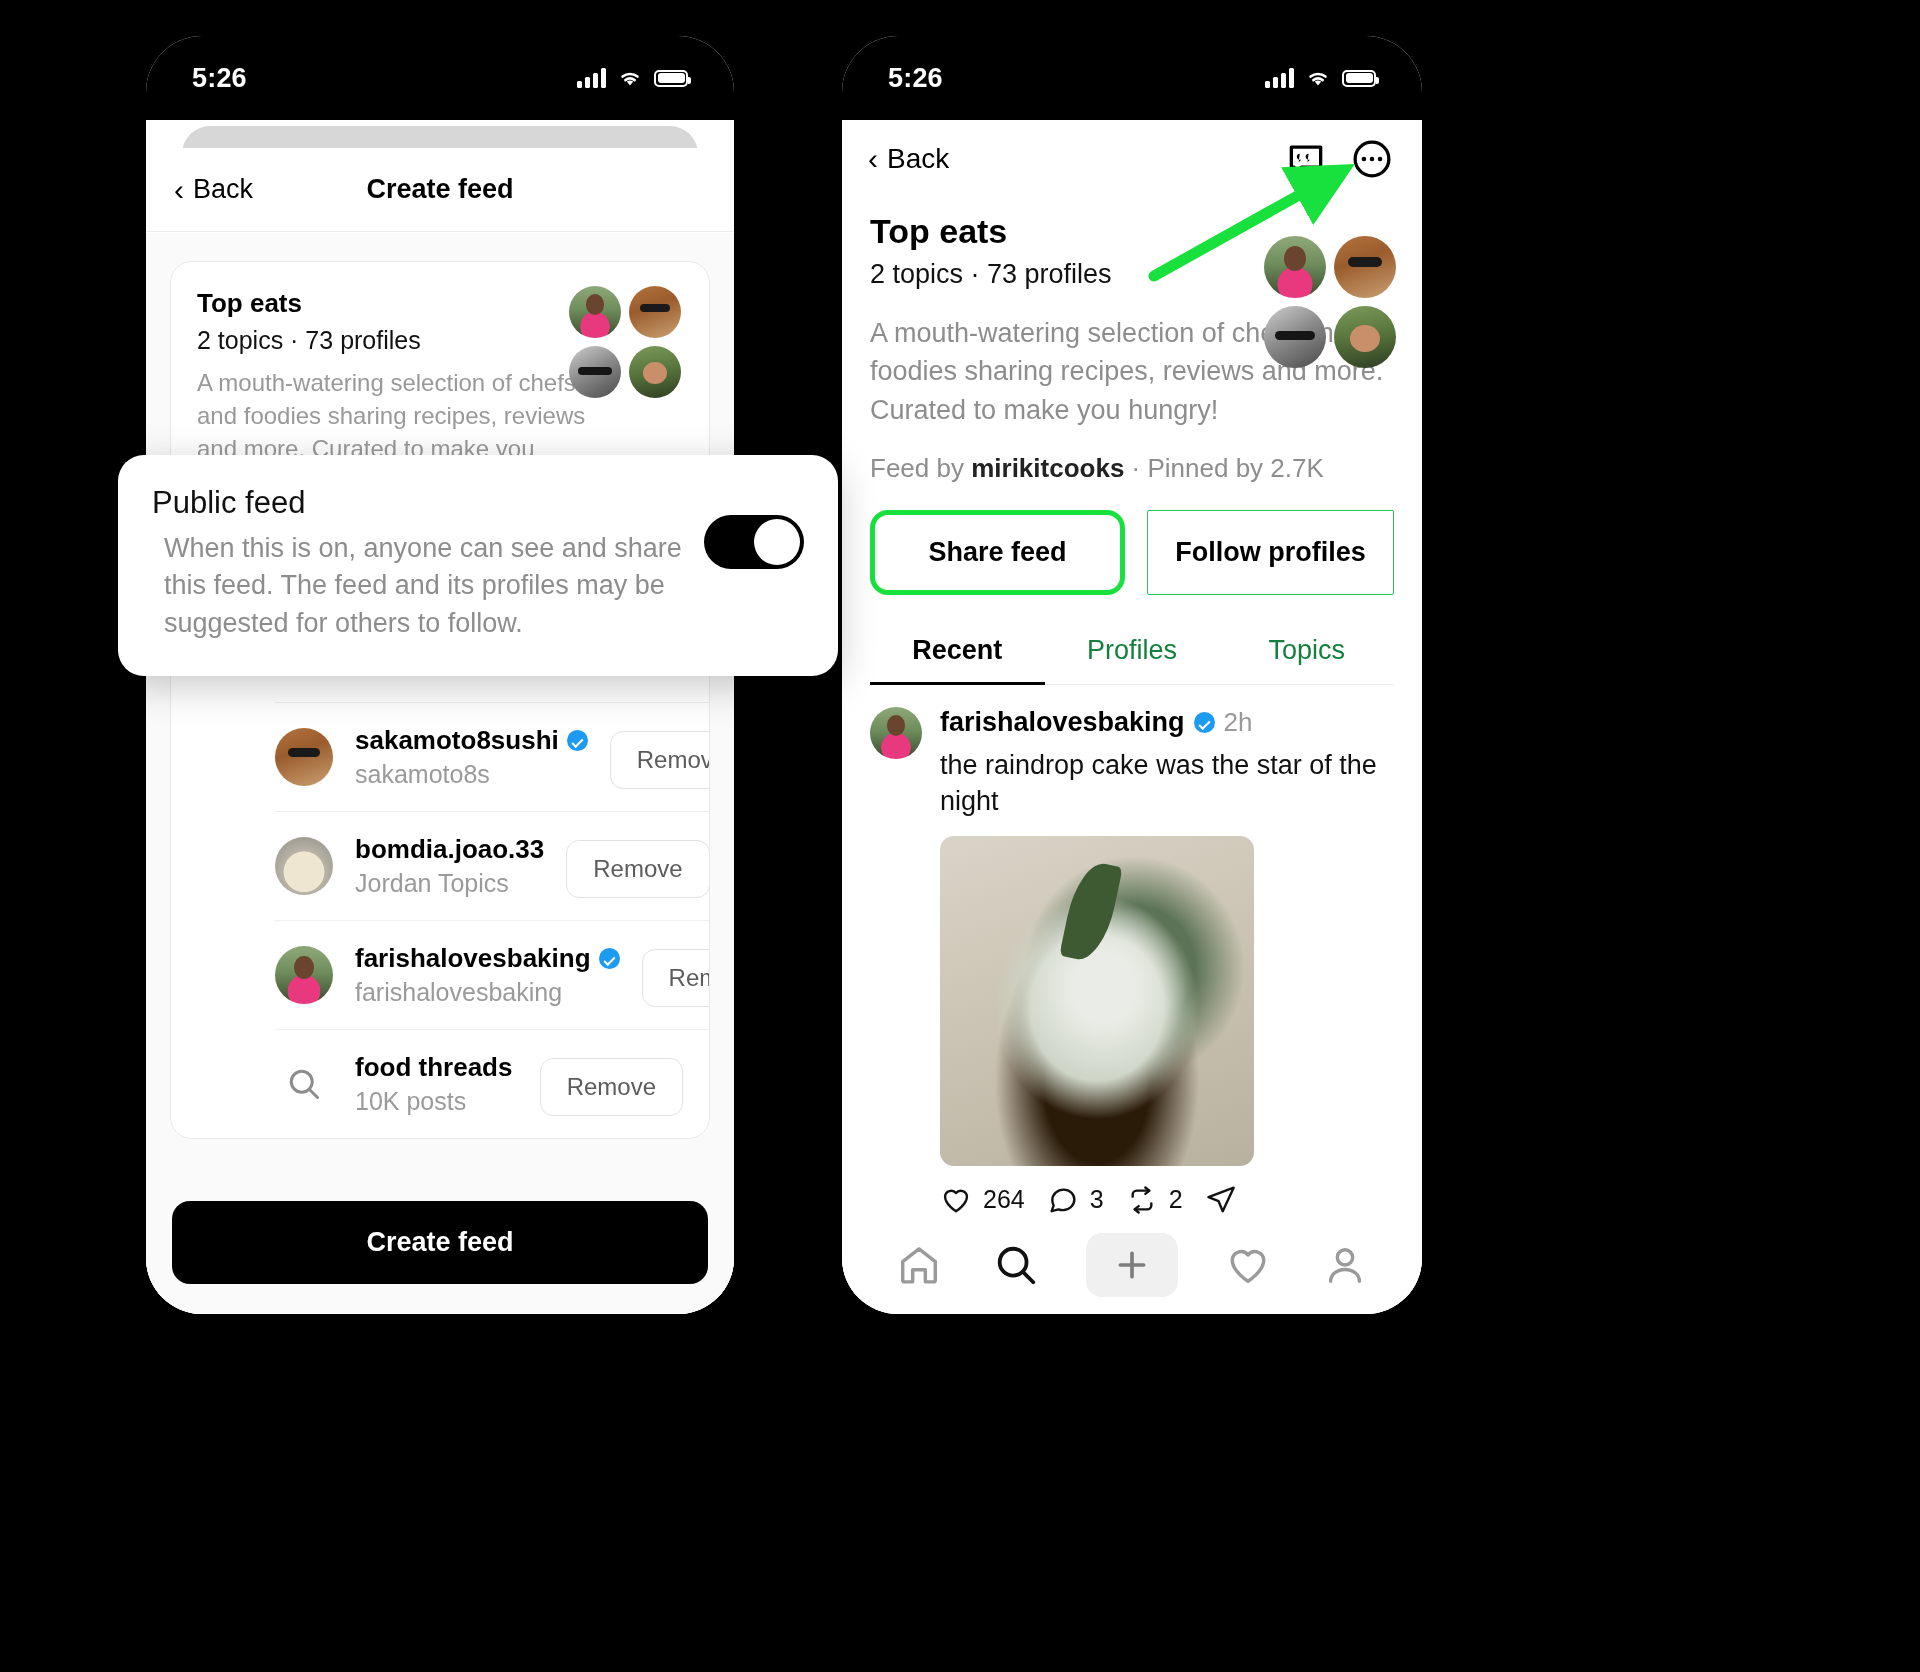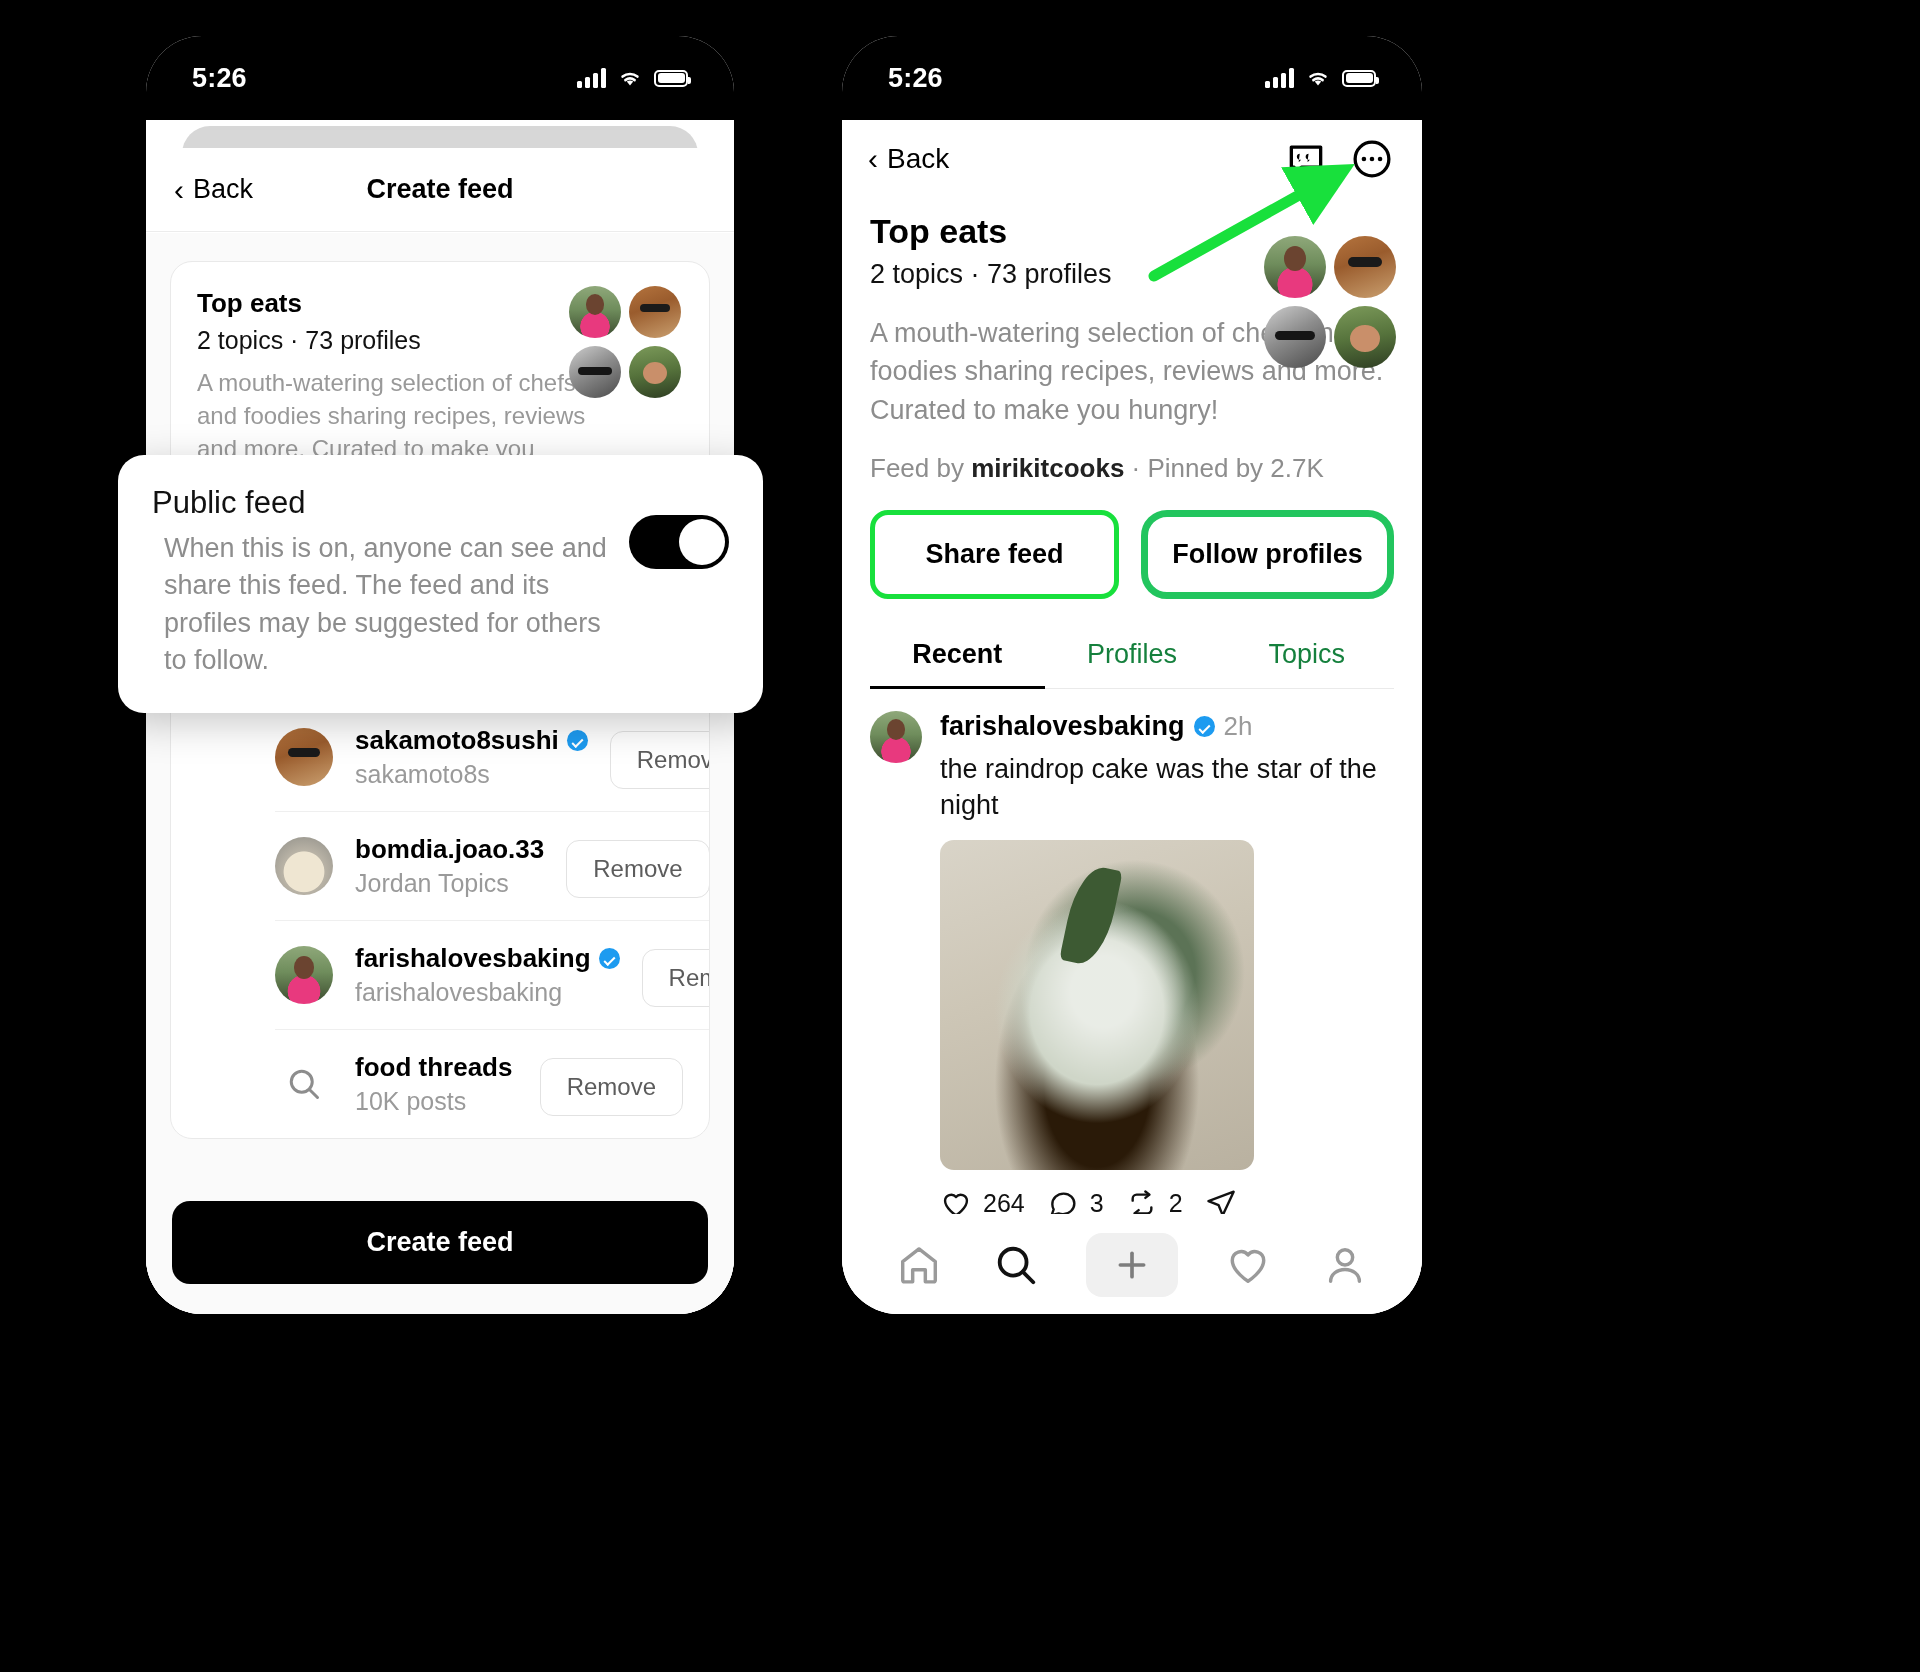--- a/index.html
+++ b/index.html
@@ -96,21 +96,21 @@
   .av-sakamoto::after { content:""; position:absolute; left:22%; top:34%; width:56%; height:16%; border-radius:8px; background:#1a1a1a; }
   .av-sunglasses { background: linear-gradient(150deg,#cfcfcf 0%,#8d8d8d 45%,#4a4a4a 100%); }
   .av-sunglasses::after { content:""; position:absolute; left:18%; top:40%; width:64%; height:15%; border-radius:7px; background:#151515; }
   .av-greenselfie { background: linear-gradient(170deg,#7c9a5a 0%,#56733c 50%,#2e3d22 100%); }
   .av-greenselfie::after { content:""; position:absolute; left:26%; top:30%; width:48%; height:44%; border-radius:50%; background:#c98f6a; }
   .av-bao { background: radial-gradient(circle at 50% 60%, #efe6d2 0 44%, #b9b3a6 46%, #8d8c86 100%); }
   .av-salad { background: radial-gradient(circle at 40% 40%, #9cc35e 0 32%, #4e7b2e 34%, #d7cfc0 100%); }
 
   
   .public-popup {
-    position: absolute; left: 118px; top: 455px; width: 645px;
+    position: absolute; left: 118px; top: 455px; width: 720px;
     background: #fff; border-radius: 26px;
     padding: 30px 34px 34px 34px;
     box-shadow: 0 10px 40px rgba(0,0,0,.22);
     display: flex; align-items: flex-start; gap: 20px;
     z-index: 40;
   }
   .public-popup .pp-text { flex: 1; }
   .public-popup h4 { font-size: 31px; font-weight: 400; color: #111; margin-bottom: 9px; }
   .public-popup p { font-size: 27px; color: #8d8d8d; line-height: 1.38; margin-left: 12px; }
   .toggle {
@@ -172,21 +172,21 @@
   .rhead .rby b { color: #222; font-weight: 700; }
   .rcluster { position: absolute; right: 20px; top: 38px; width: 140px; height: 136px; }
   .rcluster .av { position: absolute; width: 62px; height: 62px; border-radius: 50%; overflow: hidden; }
   .rcluster .av:nth-child(1){ left: 2px;  top: 0; }
   .rcluster .av:nth-child(2){ left: 72px; top: 0; }
   .rcluster .av:nth-child(3){ left: 2px;  top: 70px; }
   .rcluster .av:nth-child(4){ left: 72px; top: 70px; }
 
   .rbtns { display: flex; gap: 22px; padding: 26px 28px 0 28px; }
   .rbtn {
-    flex: 1; border: 7px solid #22c55e; border-radius: 26px; background: #fff;
+    flex: 1; border: 1px solid #22c55e; border-radius: 2px; background: #fff;
     padding: 22px 0; font-size: 27px; font-weight: 700; color: #000; font-family: inherit;
     position: relative;
   }
   .rbtn.highlight { border: 5px solid #18e03c; border-radius: 18px; }
 
   .rtabs { display: flex; margin: 24px 28px 0 28px; border-bottom: 1px solid #eaeaea; }
   .rtab { flex: 1; text-align: center; padding: 16px 0 18px 0; font-size: 27px; color: #15803d; position: relative; }
   .rtab.active { color: #000; font-weight: 700; }
   .rtab.active::after { content:""; position: absolute; left: 0; right: 0; bottom: -1px; height: 3px; background: #000; }
 

